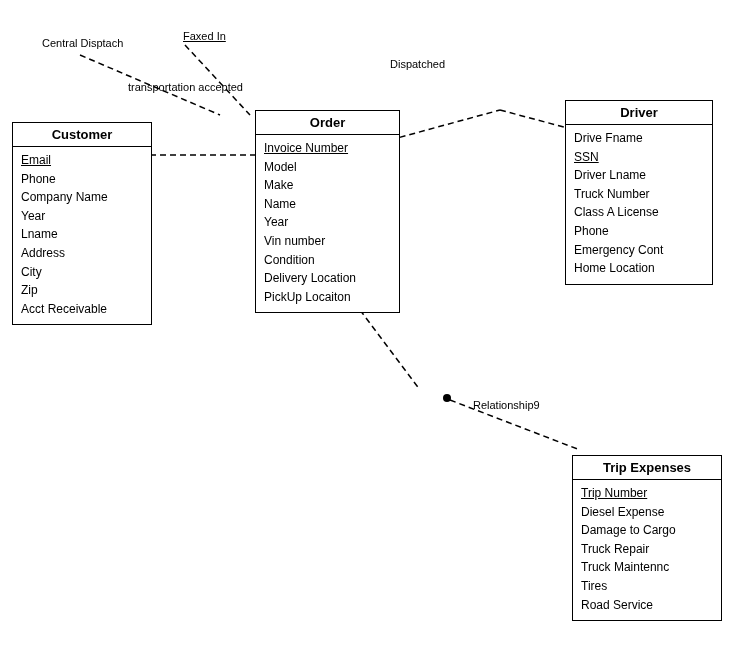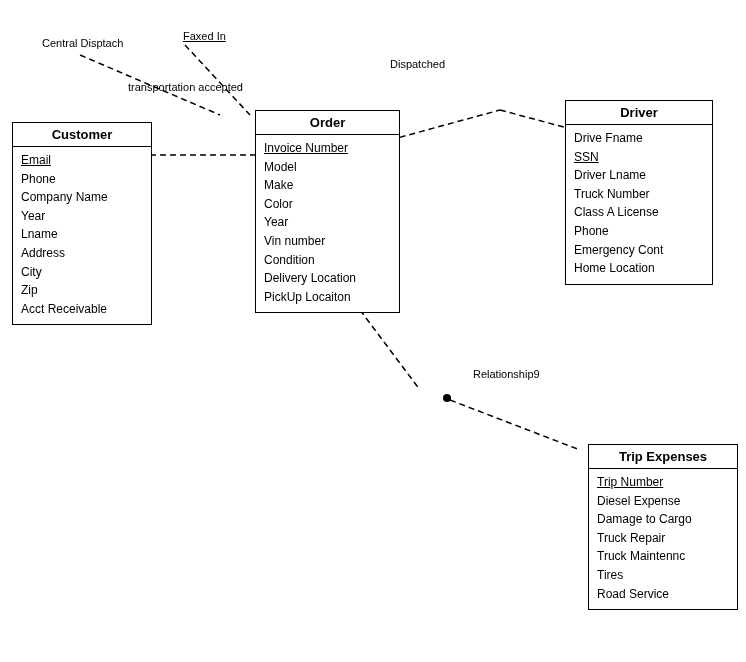--- a/index.html
+++ b/index.html
@@ -78,21 +78,21 @@
   </svg>
 
   <div class="label-text" style="left:42px; top:37px;">Central Disptach</div>
 
   <div class="label-text" style="left:183px; top:30px;text-decoration:underline;">Faxed In</div>
 
   <div class="label-text" style="left:128px; top:81px;">transportation accepted</div>
 
   <div class="label-text" style="left:390px; top:58px;">Dispatched</div>
 
-  <div class="label-text" style="left:425px; top:368px;padding-left:48px;">Relationship9</div>
+  <div class="label-text" style="left:425px; top:399px;padding-left:48px;">Relationship9</div>
 
   <div class="entity-box" style="left:12px; top:122px; width:140px;">
     <div class="entity-header">Customer</div>
     <div class="entity-body">
       <span class="entity-field pk">Email</span>
       <span class="entity-field">Phone</span>
       <span class="entity-field">Company Name</span>
       <span class="entity-field">Year</span>
       <span class="entity-field">Lname</span>
       <span class="entity-field">Address</span>
@@ -101,21 +101,21 @@
       <span class="entity-field">Acct Receivable</span>
     </div>
   </div>
 
   <div class="entity-box" style="left:255px; top:110px; width:145px;">
     <div class="entity-header">Order</div>
     <div class="entity-body">
       <span class="entity-field pk">Invoice Number</span>
       <span class="entity-field">Model</span>
       <span class="entity-field">Make</span>
-      <span class="entity-field">Color</span>
+      <span class="entity-field">Name</span>
       <span class="entity-field">Year</span>
       <span class="entity-field">Vin number</span>
       <span class="entity-field">Condition</span>
       <span class="entity-field">Delivery Location</span>
       <span class="entity-field">PickUp Locaiton</span>
     </div>
   </div>
 
   <div class="entity-box" style="left:565px; top:100px; width:148px;">
     <div class="entity-header">Driver</div>
@@ -124,21 +124,21 @@
       <span class="entity-field pk">SSN</span>
       <span class="entity-field">Driver Lname</span>
       <span class="entity-field">Truck Number</span>
       <span class="entity-field">Class A License</span>
       <span class="entity-field">Phone</span>
       <span class="entity-field">Emergency Cont</span>
       <span class="entity-field">Home Location</span>
     </div>
   </div>
 
-  <div class="entity-box" style="left:572px; top:444px; width:150px;margin-left:16px;">
+  <div class="entity-box" style="left:572px; top:455px; width:150px;">
     <div class="entity-header">Trip Expenses</div>
     <div class="entity-body">
       <span class="entity-field pk">Trip Number</span>
       <span class="entity-field">Diesel Expense</span>
       <span class="entity-field">Damage to Cargo</span>
       <span class="entity-field">Truck Repair</span>
       <span class="entity-field">Truck Maintennc</span>
       <span class="entity-field">Tires</span>
       <span class="entity-field">Road Service</span>
     </div>

